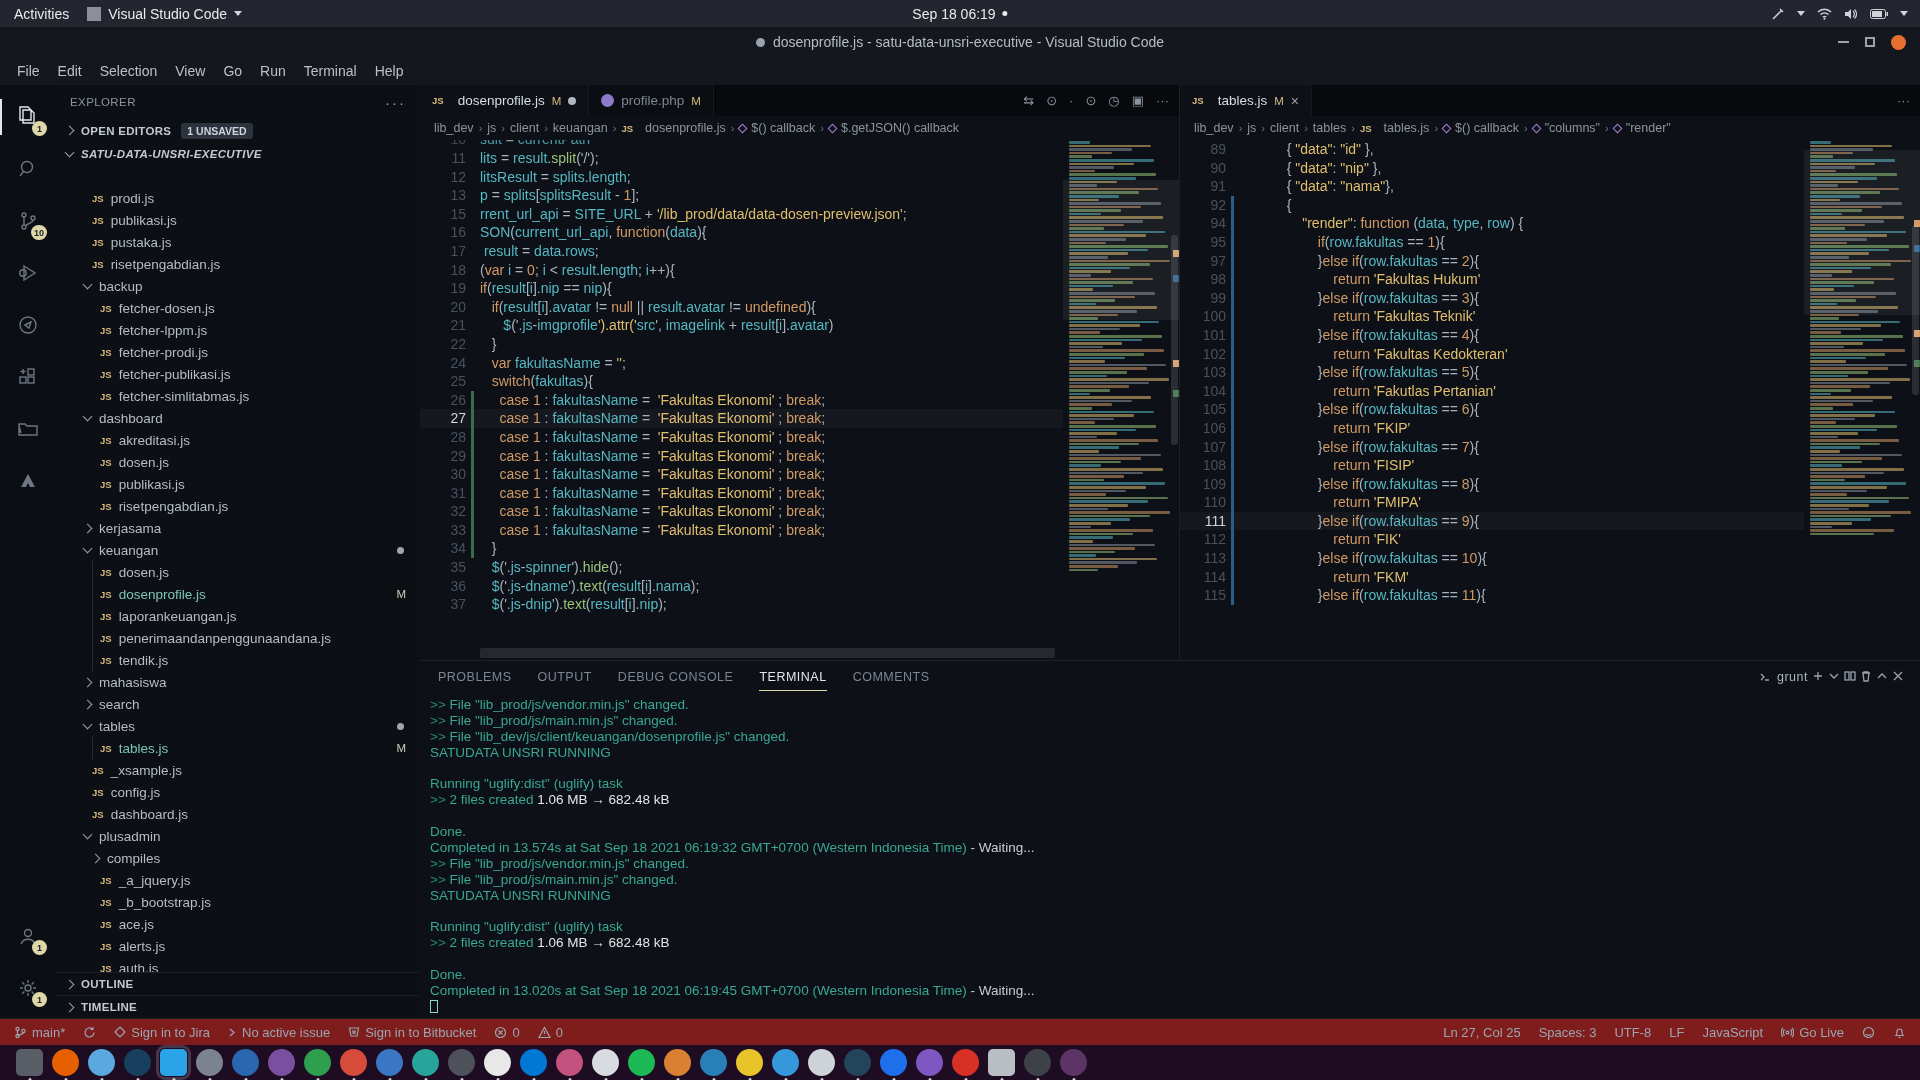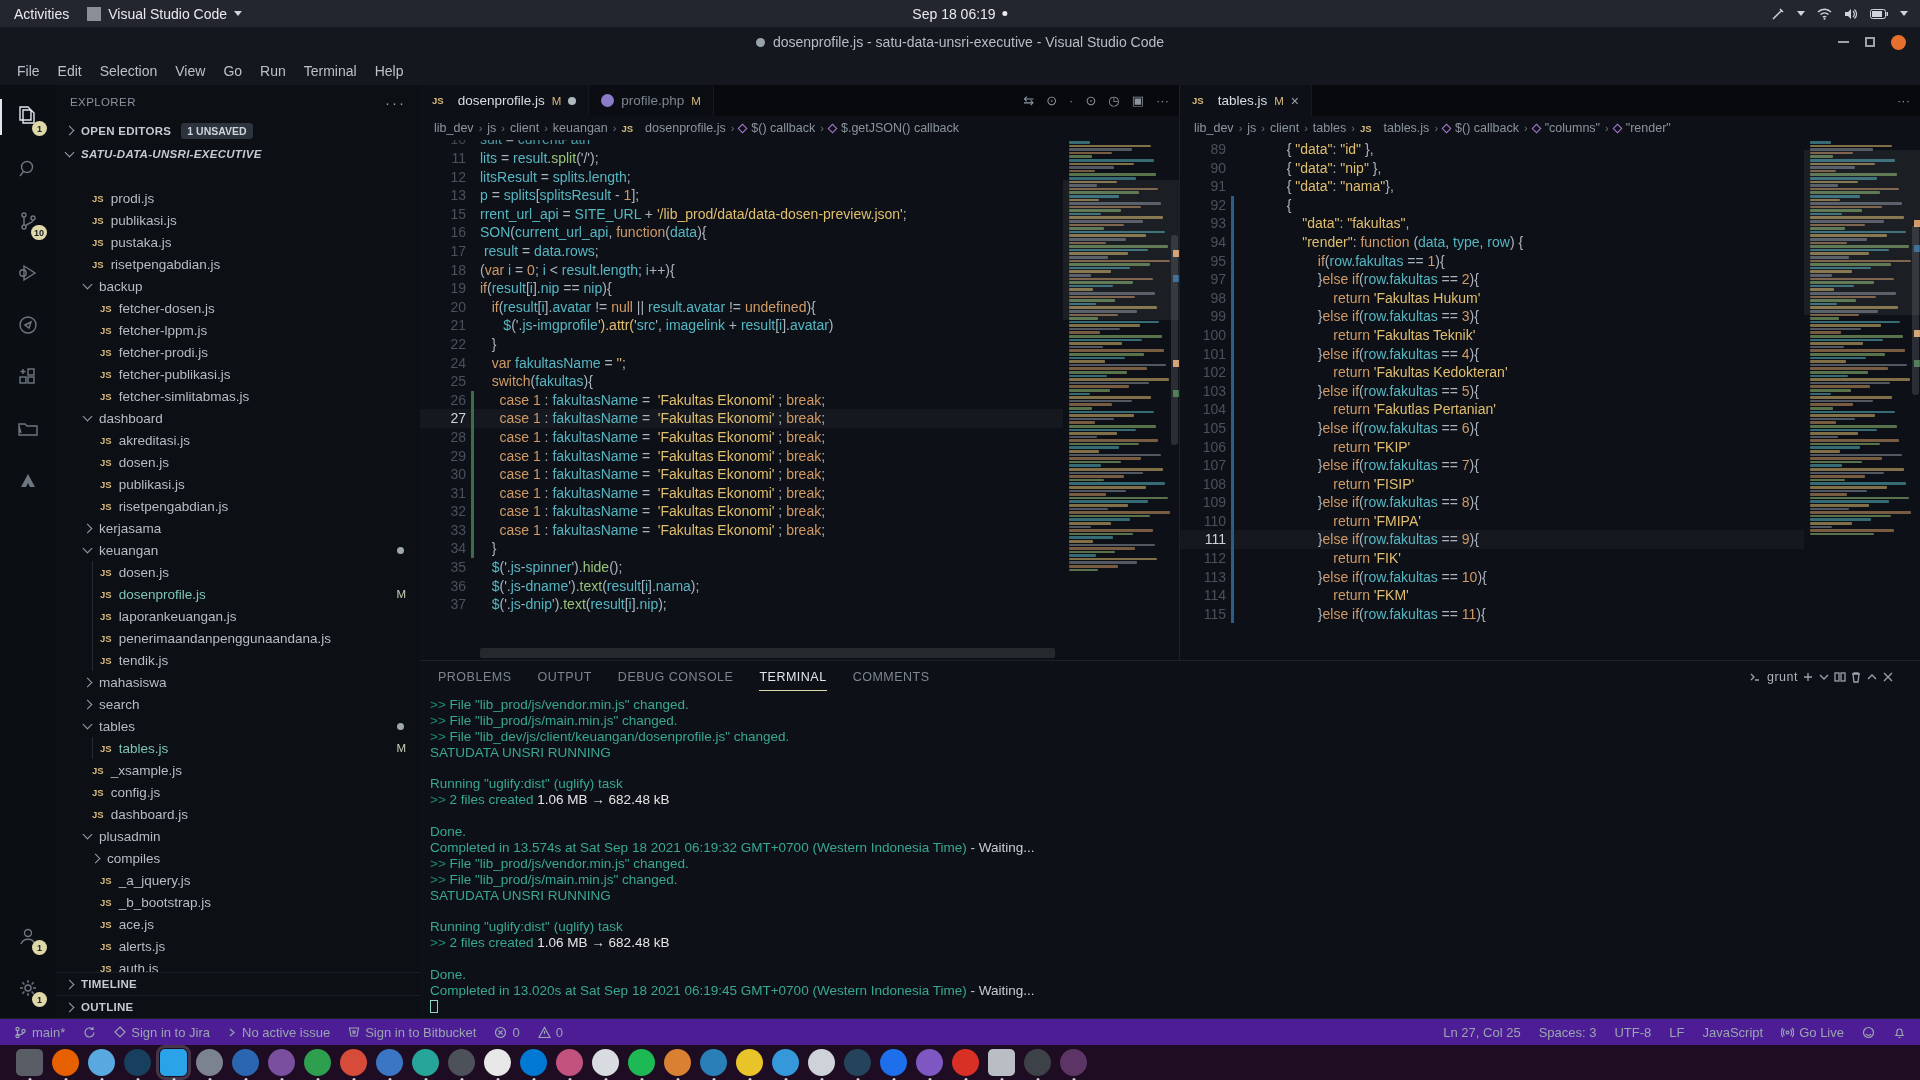--- a/index.html
+++ b/index.html
@@ -107,32 +107,32 @@
   .mm-line{height:2.6px;margin:1px 0 1px 6px;border-radius:1px;opacity:.55;}
   .mm-view{position:absolute;left:0;right:0;background:rgba(255,255,255,.06);}
   .mm-tick{position:absolute;right:0;width:6px;height:7px;}
   .vscrollbar{position:absolute;width:7px;background:rgba(255,255,255,.12);border-radius:3px;}
 
   
   .panel{height:358px;background:#0d1117;border-top:1px solid #1c222b;position:relative;}
   .ptabs{height:32px;display:flex;align-items:center;gap:26px;padding-left:18px;font-size:12.5px;letter-spacing:.5px;color:#7d8590;}
   .ptab{padding:6px 0;}
   .ptab.active{color:#e2e7ee;border-bottom:1.5px solid #ded7a8;}
-  .pactions{margin-left:auto;display:flex;align-items:center;gap:4px;padding-right:26px;color:#9aa2ac;font-size:13px;}
+  .pactions{margin-left:auto;display:flex;align-items:flex-start;gap:4px;padding-right:16px;color:#9aa2ac;font-size:13px;}
   .pactions svg{stroke:#9aa2ac;fill:none;stroke-width:1.3;display:block;}
   .term-name{display:flex;align-items:center;gap:6px;color:#aab2bb;font-size:12.5px;}
   .term{position:absolute;top:36px;left:10px;right:20px;bottom:4px;font-family:"DejaVu Sans Mono",monospace;font-size:13.5px;overflow:hidden;}
   .tline{height:15.9px;line-height:15.9px;white-space:pre;color:#39a792;}
   .tline .pfx{color:#1f8a75;}
   .tline .size{color:#e5e5e5;}
   .tline .tail{color:#c7ccd1;}
   .tcursor{display:inline-block;width:8px;height:13px;border:1px solid #8fd4c8;vertical-align:-2px;}
 
   
-  .statusbar{position:absolute;top:1018px;left:0;right:0;height:27px;background:#4c1d95;border-top:1px solid #1a1f27;
+  .statusbar{position:absolute;top:1018px;left:0;right:0;height:27px;background:#7f1d1d;border-top:1px solid #1a1f27;
     display:flex;align-items:center;color:#9aa5b0;font-size:13px;padding:0 14px;}
   .st{display:flex;align-items:center;gap:5px;margin-right:18px;white-space:nowrap;}
   .st svg{stroke:#9aa5b0;fill:none;stroke-width:1.2;display:block;}
   .st-right{margin-left:auto;display:flex;align-items:center;}
   .st-right .st{margin-right:0;margin-left:18px;}
 
   
   .dock{position:absolute;top:1045px;left:0;right:0;height:35px;background:#1d0c22;display:flex;align-items:center;gap:9px;padding-left:16px;}
   .dock-app{width:27px;height:27px;border-radius:50%;flex:none;position:relative;}
   .dock-app.tile{border-radius:5px;}
@@ -438,25 +438,25 @@
             <span class="lbl">alerts.js</span>
           </div>
           <div class="titem" style="padding-left: 44px;">
             <span class="jsbadge">JS</span>
             <span class="lbl">auth.js</span>
           </div>
         </div>
       <div class="sb-bottom" id="sb-sections">
           <div class="sb-row">
             <span class="chev closed"></span>
-            <span class="sb-sec">TIMELINE</span>
+            <span class="sb-sec">OUTLINE</span>
           </div>
           <div class="sb-row">
             <span class="chev closed"></span>
-            <span class="sb-sec">OUTLINE</span>
+            <span class="sb-sec">TIMELINE</span>
           </div>
         </div>
     </div>
 
     <div class="main">
       <div class="editors">
 
         <div class="egroup eg1">
           <div class="tabbar" id="tabs0">
               <div class="tab active">
@@ -720,21 +720,20 @@
               <span class="crumb">
                 <span class="cube"></span>
                 <span>"render"</span>
               </span>
             </div>
           <div class="codewrap" id="code1" style="right:116px;">
               <div class="cline"><span class="ln">89</span><span class="gbar"><i></i></span><span class="txt">            <span class="tk-p">{</span> <span class="tk-s">"data"</span><span class="tk-p">:</span> <span class="tk-s">"id"</span> <span class="tk-p">},</span></span></div>
               <div class="cline"><span class="ln">90</span><span class="gbar"><i></i></span><span class="txt">            <span class="tk-p">{</span> <span class="tk-s">"data"</span><span class="tk-p">:</span> <span class="tk-s">"nip"</span> <span class="tk-p">},</span></span></div>
               <div class="cline"><span class="ln">91</span><span class="gbar"><i></i></span><span class="txt">            <span class="tk-p">{</span> <span class="tk-s">"data"</span><span class="tk-p">:</span> <span class="tk-s">"nama"</span><span class="tk-p">},</span></span></div>
               <div class="cline gmod"><span class="ln">92</span><span class="gbar"><i></i></span><span class="txt">            <span class="tk-p">{</span></span></div>
-              <div class="cline gmod"><span class="ln">93</span><span class="gbar"><i></i></span><span class="txt">                <span class="tk-s">"data"</span><span class="tk-p">:</span> <span class="tk-s">"fakultas"</span><span class="tk-p">,</span></span></div>
               <div class="cline gmod"><span class="ln">94</span><span class="gbar"><i></i></span><span class="txt">                <span class="tk-s">"render"</span><span class="tk-p">:</span> <span class="tk-k">function</span> <span class="tk-p">(</span><span class="tk-v">data</span><span class="tk-p">,</span> <span class="tk-v">type</span><span class="tk-p">,</span> <span class="tk-v">row</span><span class="tk-p">)</span> <span class="tk-p">{</span></span></div>
               <div class="cline gmod"><span class="ln">95</span><span class="gbar"><i></i></span><span class="txt">                    <span class="tk-k">if</span><span class="tk-p">(</span><span class="tk-v">row</span><span class="tk-p">.</span><span class="tk-v">fakultas</span> <span class="tk-p">==</span> <span class="tk-n">1</span><span class="tk-p">){</span></span></div>
               <div class="cline gmod"><span class="ln">97</span><span class="gbar"><i></i></span><span class="txt">                    <span class="tk-p">}</span><span class="tk-k">else</span> <span class="tk-k">if</span><span class="tk-p">(</span><span class="tk-v">row</span><span class="tk-p">.</span><span class="tk-v">fakultas</span> <span class="tk-p">==</span> <span class="tk-n">2</span><span class="tk-p">){</span></span></div>
               <div class="cline gmod"><span class="ln">98</span><span class="gbar"><i></i></span><span class="txt">                        <span class="tk-k">return</span> <span class="tk-s">'Fakultas Hukum'</span></span></div>
               <div class="cline gmod"><span class="ln">99</span><span class="gbar"><i></i></span><span class="txt">                    <span class="tk-p">}</span><span class="tk-k">else</span> <span class="tk-k">if</span><span class="tk-p">(</span><span class="tk-v">row</span><span class="tk-p">.</span><span class="tk-v">fakultas</span> <span class="tk-p">==</span> <span class="tk-n">3</span><span class="tk-p">){</span></span></div>
               <div class="cline gmod"><span class="ln">100</span><span class="gbar"><i></i></span><span class="txt">                        <span class="tk-k">return</span> <span class="tk-s">'Fakultas Teknik'</span></span></div>
               <div class="cline gmod"><span class="ln">101</span><span class="gbar"><i></i></span><span class="txt">                    <span class="tk-p">}</span><span class="tk-k">else</span> <span class="tk-k">if</span><span class="tk-p">(</span><span class="tk-v">row</span><span class="tk-p">.</span><span class="tk-v">fakultas</span> <span class="tk-p">==</span> <span class="tk-n">4</span><span class="tk-p">){</span></span></div>
               <div class="cline gmod"><span class="ln">102</span><span class="gbar"><i></i></span><span class="txt">                        <span class="tk-k">return</span> <span class="tk-s">'Fakultas Kedokteran'</span></span></div>
               <div class="cline gmod"><span class="ln">103</span><span class="gbar"><i></i></span><span class="txt">                    <span class="tk-p">}</span><span class="tk-k">else</span> <span class="tk-k">if</span><span class="tk-p">(</span><span class="tk-v">row</span><span class="tk-p">.</span><span class="tk-v">fakultas</span> <span class="tk-p">==</span> <span class="tk-n">5</span><span class="tk-p">){</span></span></div>
               <div class="cline gmod"><span class="ln">104</span><span class="gbar"><i></i></span><span class="txt">                        <span class="tk-k">return</span> <span class="tk-s">'Fakutlas Pertanian'</span></span></div>

